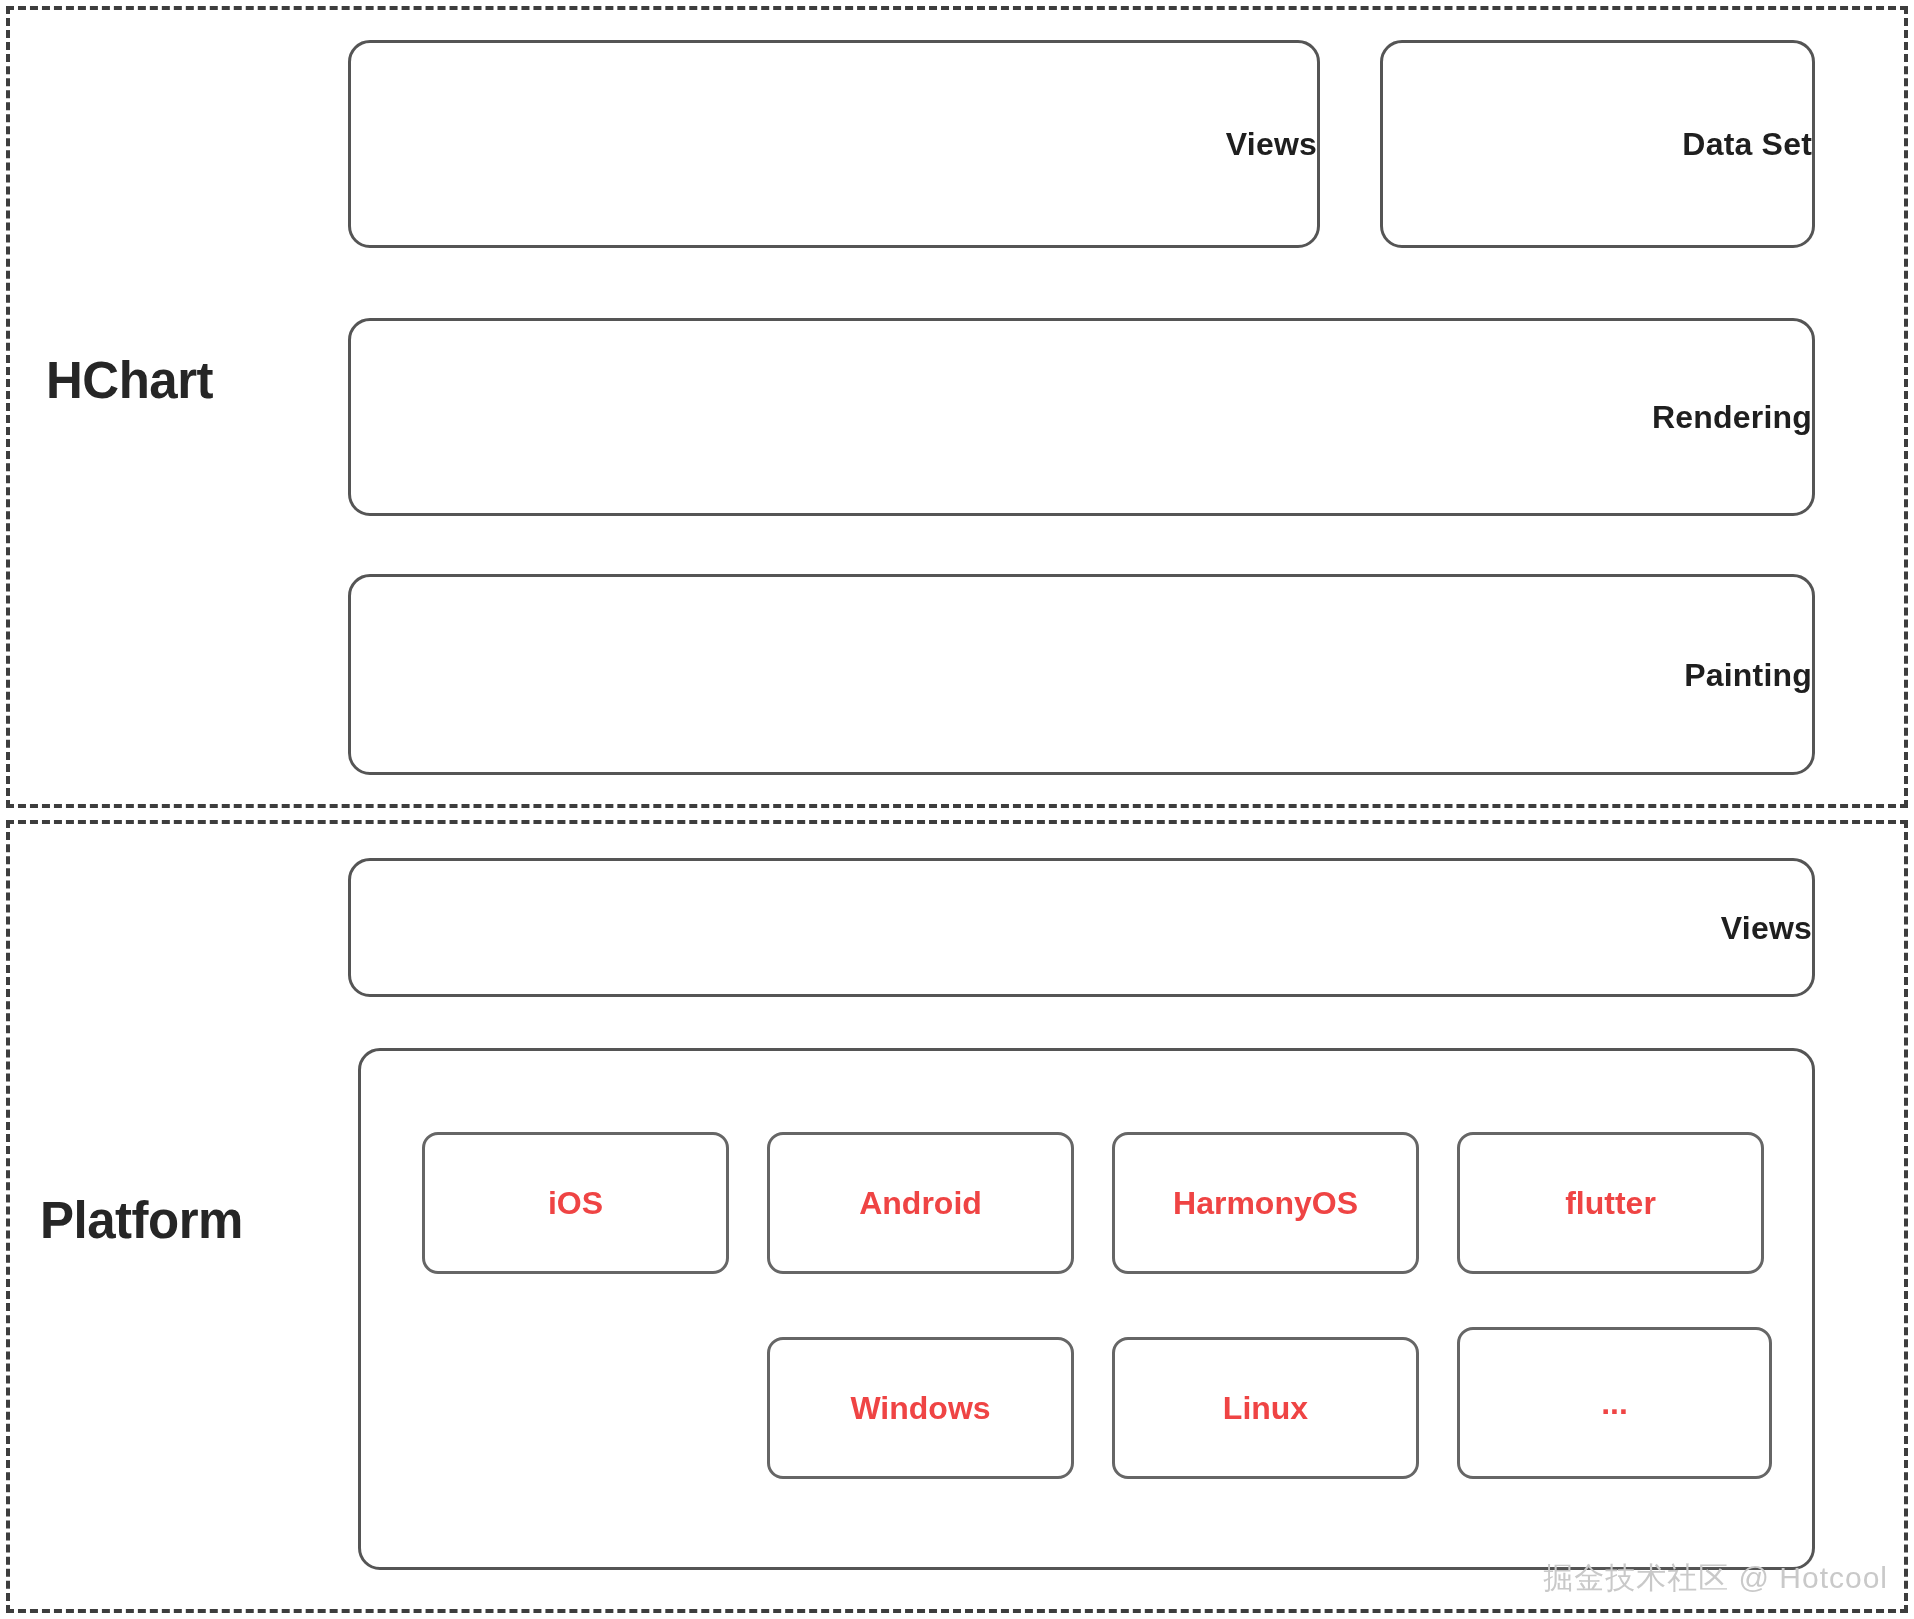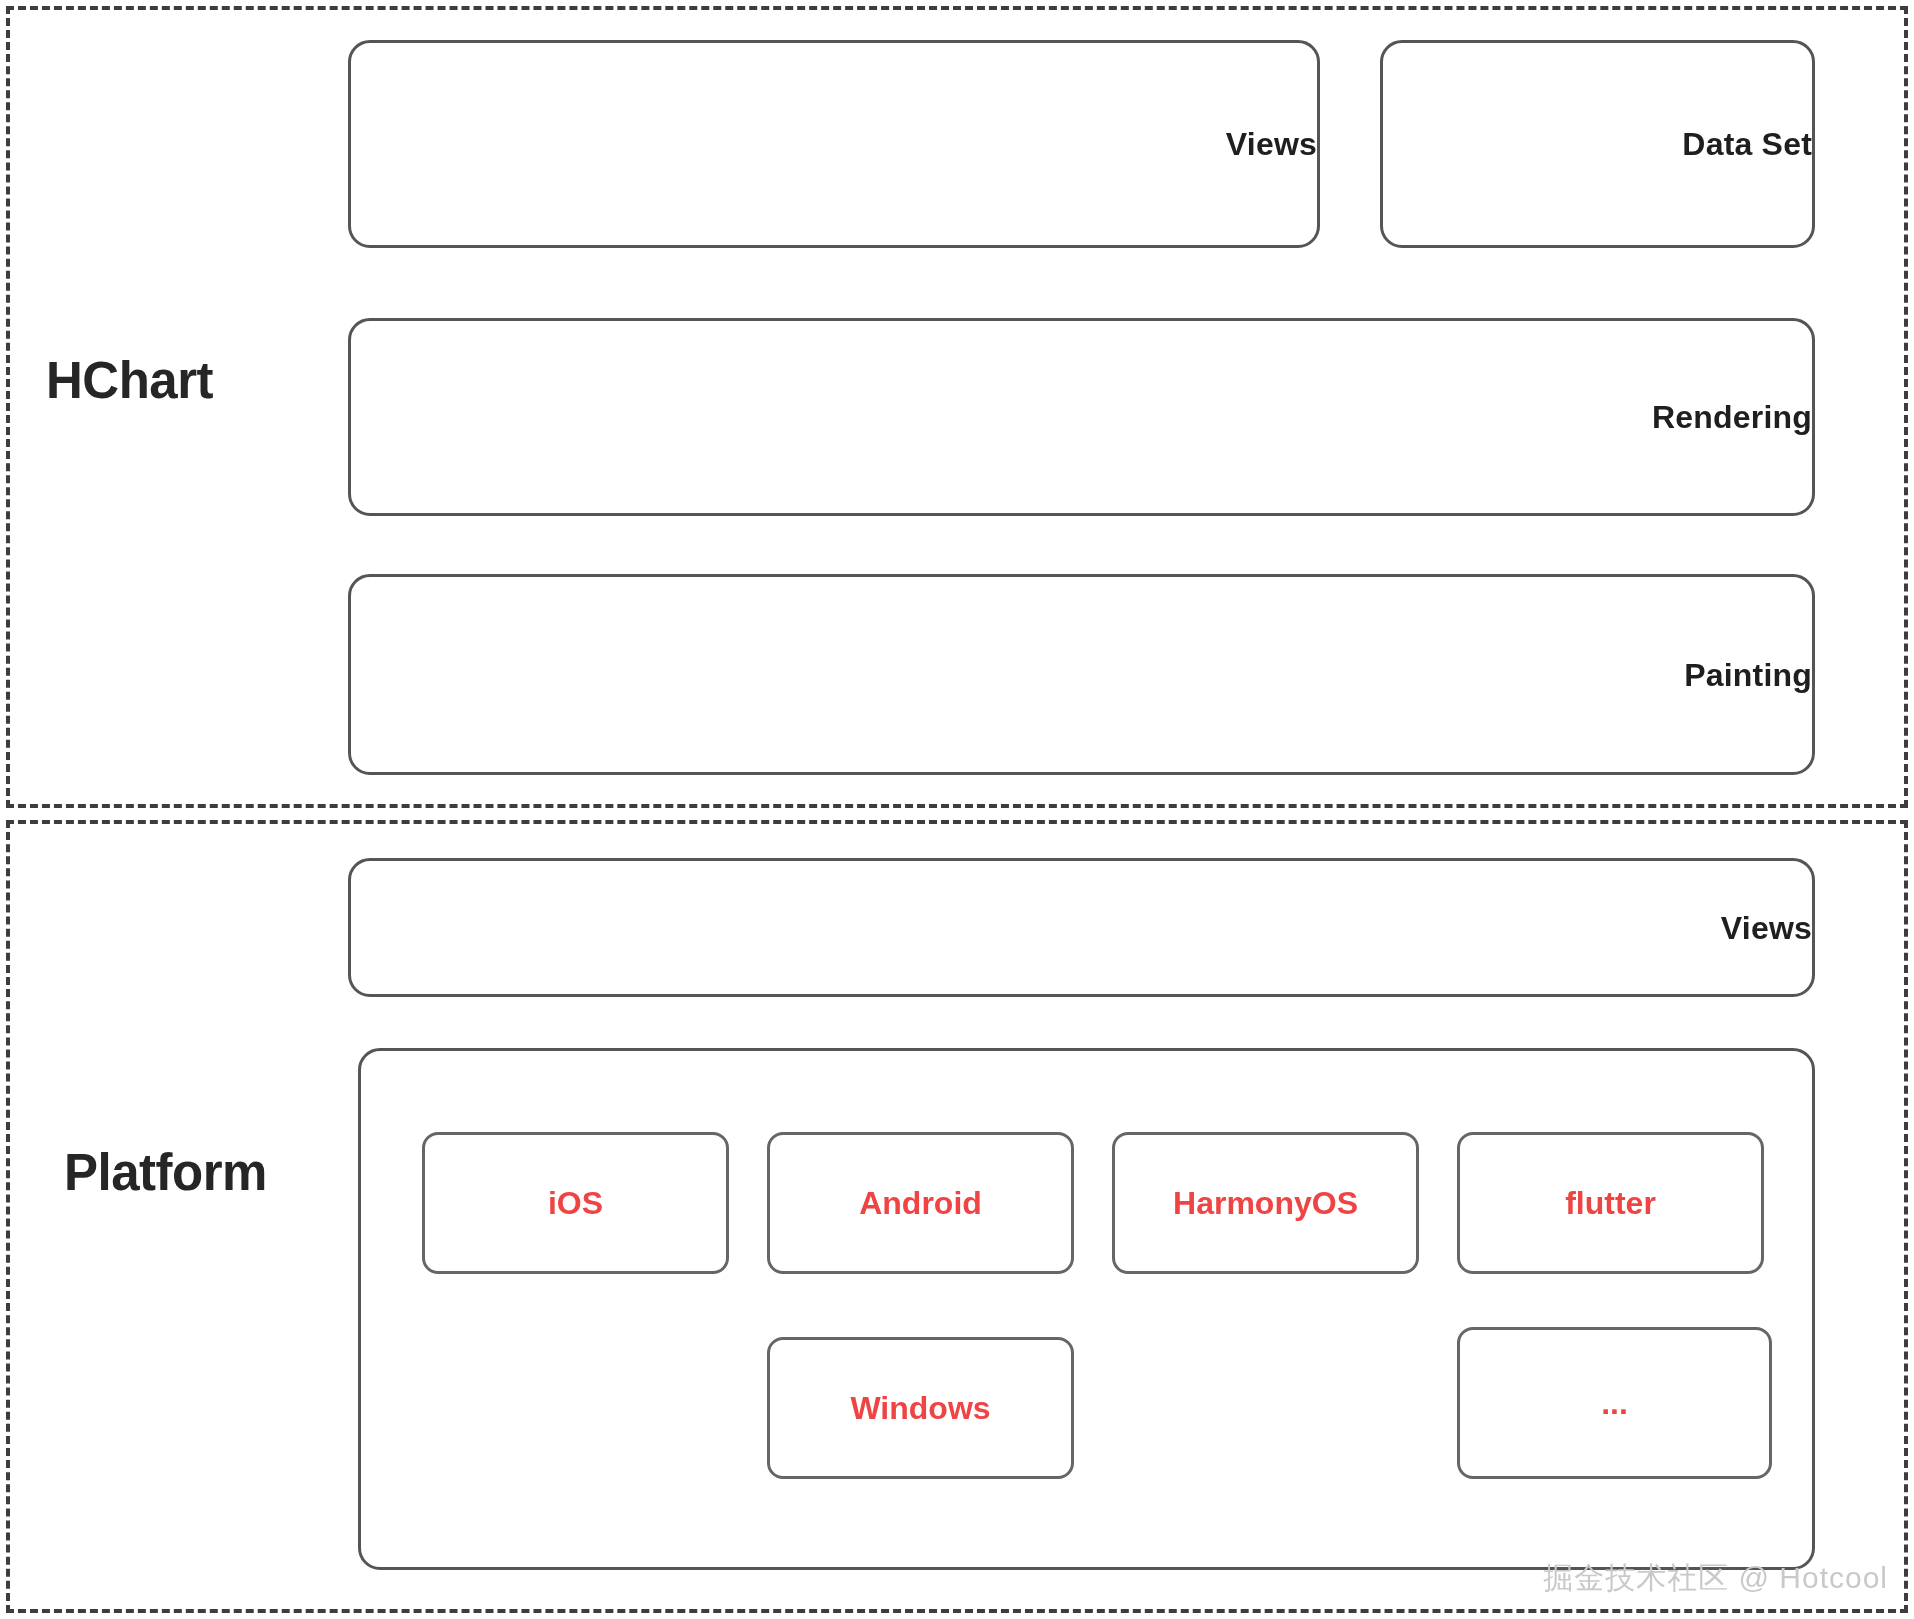--- a/index.html
+++ b/index.html
@@ -51,22 +51,21 @@
     letter-spacing: -0.5px;
     white-space: nowrap;
     line-height: 1;
   }
   .label-hchart {
     left: 46px;
     top: 355px;
   }
   .label-platform {
     left: 40px;
-    top: 1147px;
-    margin-left: 24px;
+    top: 1195px;
   }
 
   
   .box {
     position: absolute;
     box-sizing: border-box;
     border: 3px solid #555555;
     border-radius: 22px;
     background: #ffffff;
     display: flex;
@@ -190,20 +189,23 @@
     <div class="tile tile-r1c3">
       <span class="tile-label">HarmonyOS</span>
     </div>
     <div class="tile tile-r1c4">
       <span class="tile-label">flutter</span>
     </div>
 
     <div class="tile tile-r2c2">
       <span class="tile-label">Windows</span>
     </div>
+    <div class="tile tile-r2c3">
+      <span class="tile-label">Linux</span>
+    </div>
     <div class="tile tile-r2c4">
       <span class="tile-label">...</span>
     </div>
 
   </div>
 
   <div class="watermark">掘金技术社区 @ Hotcool</div>
 
 </div>
 

